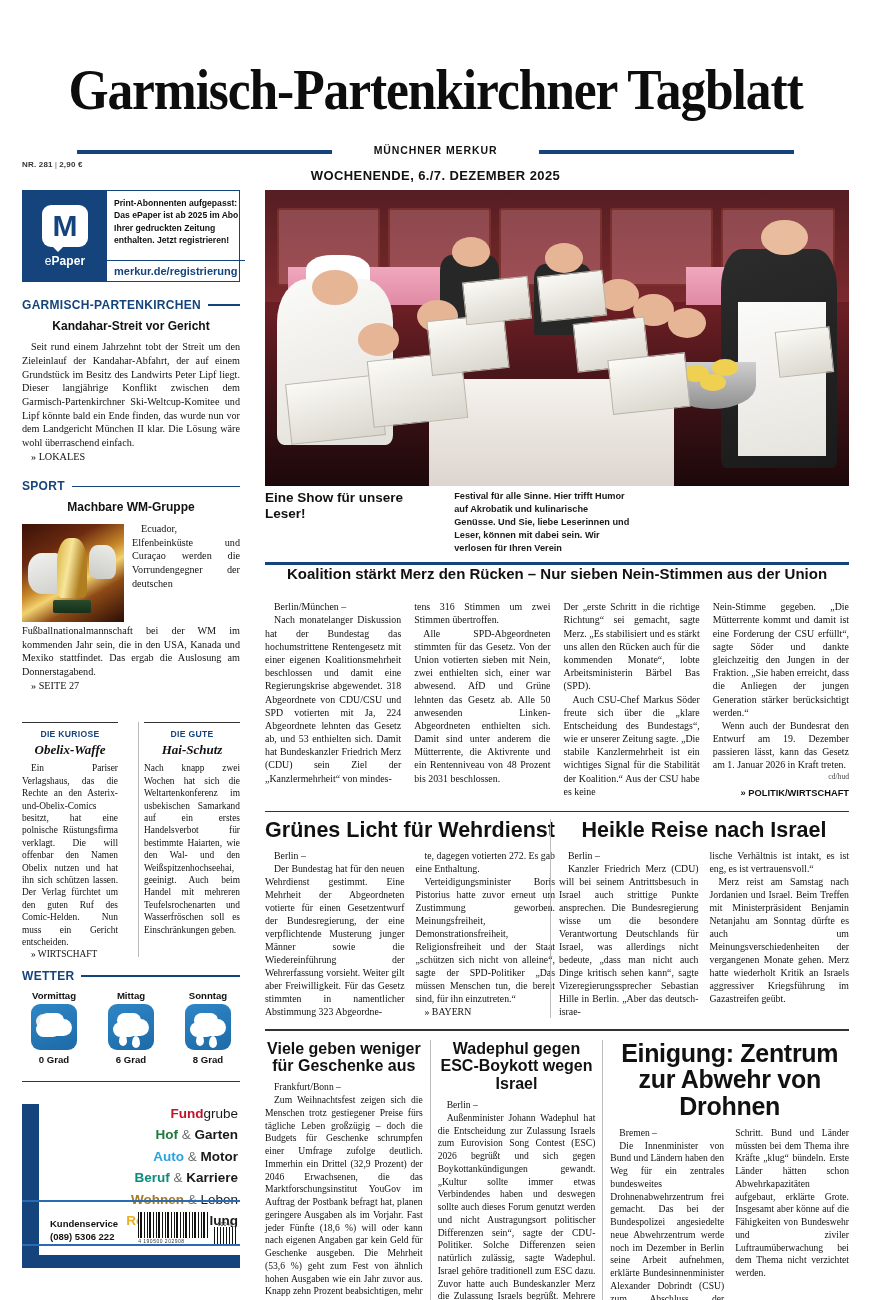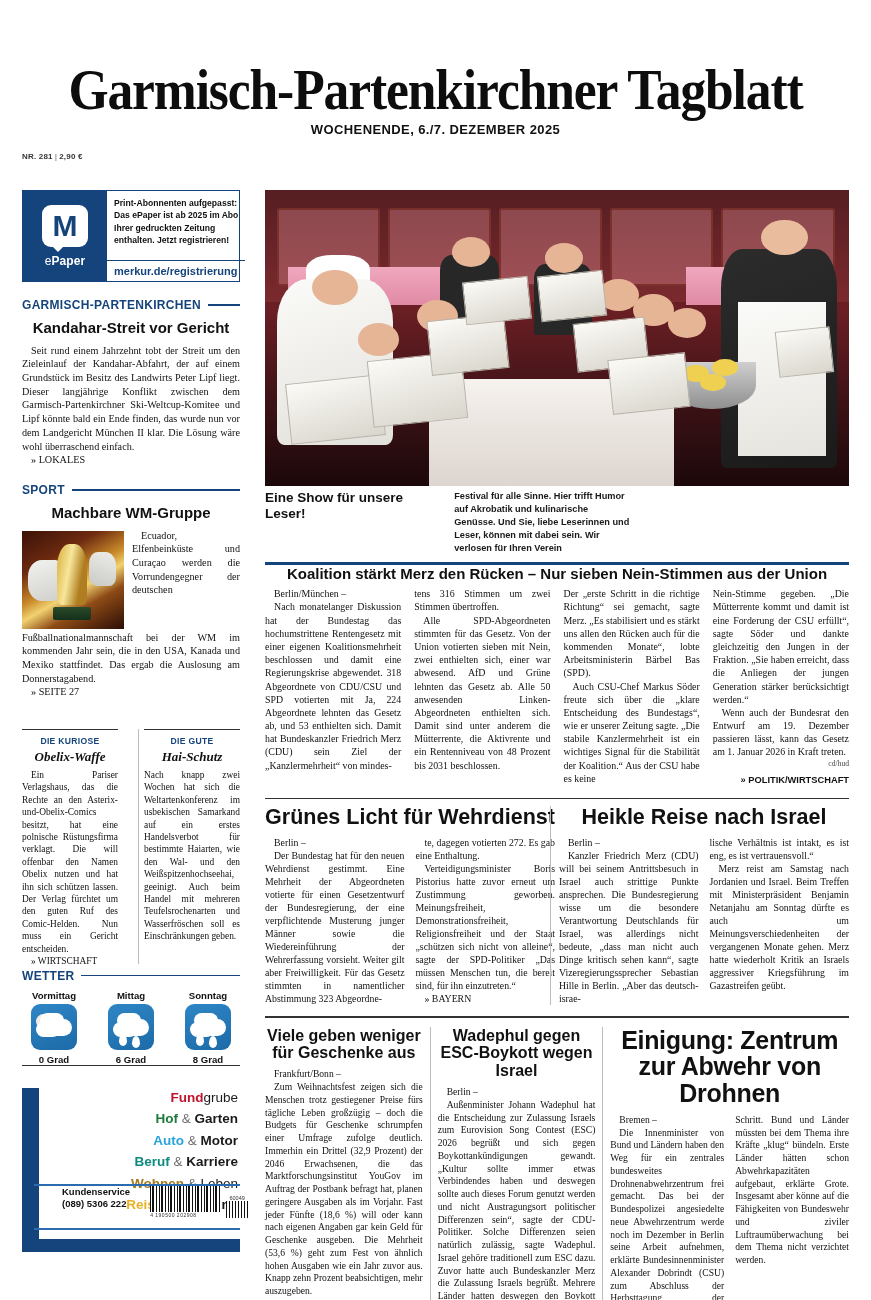--- a/index.html
+++ b/index.html
@@ -30,21 +30,21 @@
   .mh-rules .rr{left:517px;width:255px;}
   .mh-rules .mm{
     position:absolute;left:0;right:0;top:0;text-align:center;
     font-size:10.5px;font-weight:700;letter-spacing:.9px;color:#111;
   }
   .mh-date{
     text-align:center;font-size:13px;font-weight:700;letter-spacing:.4px;
     margin-top:4px;color:#111;
   }
   .mh-issue{
-    position:absolute;left:22px;top:152px;
+    position:absolute;left:22px;top:160px;
     font-size:8px;font-weight:700;letter-spacing:.2px;color:#333;
   }
   .mh-issue .sep{color:#999;padding:0 2px;}
 
   
   .cols{position:absolute;top:190px;left:22px;right:22px;bottom:10px;}
   .left-col{position:absolute;left:0;top:0;width:218px;}
   .right-col{position:absolute;left:243px;top:0;right:0;}
 
   
@@ -72,21 +72,21 @@
   .epaper .url{
     border-top:1px solid #15447c;padding:4px 7px;font-size:11px;font-weight:700;color:#15447c;
   }
 
   
   .kicker{display:flex;align-items:center;gap:7px;margin-top:16px;}
   .kicker .kt{font-size:12px;font-weight:700;color:#15447c;letter-spacing:.3px;white-space:nowrap;}
   .kicker .kline{flex:1;height:1.5px;background:#15447c;}
 
   .lead-head{
-    font-size:15px;font-weight:700;text-align:center;margin:8px 0 7px;line-height:1.12;color:#111;
+    font-size:12px;font-weight:700;text-align:center;margin:8px 0 7px;line-height:1.12;color:#111;
   }
   .just{
     text-align:justify;font-family:"Liberation Serif",serif;
     font-size:10.2px;line-height:1.34;color:#111;hyphens:auto;
   }
   .ref{font-family:"Liberation Sans",sans-serif;font-weight:700;font-size:9.3px;white-space:nowrap;}
 
   
   .sport-body{margin-top:6px;}
   .wmphoto{
@@ -120,21 +120,21 @@
     content:"";position:absolute;left:-6px;top:-1.5px;bottom:4px;width:1px;background:#bbb;
   }
   .bx .lbl{font-size:8.6px;font-weight:700;color:#15447c;text-align:center;letter-spacing:.3px;}
   .bx .ttl{
     font-family:"Liberation Serif",serif;font-style:italic;font-weight:700;
     font-size:13px;text-align:center;margin:3px 0 4px;
   }
   .bx .just{font-size:9.4px;line-height:1.32;}
 
   
-  .weather{margin-top:1px;border-bottom:1.5px solid #333;padding-bottom:0;}
+  .weather{margin-top:8px;border-bottom:1.5px solid #333;padding-bottom:16px;}
   .wrow{display:flex;justify-content:space-between;margin-top:7px;}
   .wcell{width:64px;text-align:center;}
   .wcell .wd{font-size:9.6px;font-weight:700;margin-bottom:3px;}
   .wicon{
     width:46px;height:46px;margin:0 auto;border-radius:9px;
     background:linear-gradient(160deg,#2f86c5,#1d6aa8);position:relative;overflow:hidden;
   }
   .wicon .sun{position:absolute;left:5px;top:10px;width:15px;height:15px;border-radius:50%;background:#f0ece6;}
   .wicon .c1{position:absolute;left:9px;top:9px;width:24px;height:15px;border-radius:9px;background:#fff;}
   .wicon .c2{position:absolute;left:15px;top:15px;width:26px;height:17px;border-radius:10px;background:#fff;}
@@ -155,23 +155,23 @@
   }
   .heute .circle .h1{font-size:15px;font-weight:700;letter-spacing:.3px;}
   .heute .circle .h2{font-size:15px;font-weight:400;}
   .heute .list{position:absolute;right:2px;top:8px;text-align:right;}
   .heute .list div{font-size:13.5px;font-weight:700;margin-bottom:6.5px;white-space:nowrap;}
   .heute .list .amp{color:#6b6b6b;font-weight:400;}
   .heute .list .k2{color:#1a1a1a;}
 
   
   .kservice{
-    position:absolute;left:12px;right:0;bottom:22px;
+    position:absolute;left:0;right:0;bottom:22px;
     border-top:2px solid #2b6cb0;border-bottom:2px solid #2b6cb0;
-    height:42px;display:flex;align-items:flex-start;
+    height:42px;display:flex;align-items:flex-end;
   }
   .kservice .ks{font-size:9.5px;font-weight:700;line-height:1.35;margin-left:28px;color:#111;}
   .kservice .bc{margin-left:20px;display:flex;align-items:flex-end;gap:4px;}
   .barcode{height:26px;width:72px;
     background:repeating-linear-gradient(90deg,#111 0 1px,#fff 1px 2px,#111 2px 4px,#fff 4px 6px,#111 6px 7px,#fff 7px 9px);}
   .barcode2{height:17px;width:22px;
     background:repeating-linear-gradient(90deg,#111 0 1px,#fff 1px 3px,#111 3px 4px,#fff 4px 6px);}
   .bcnum{font-size:5px;color:#333;letter-spacing:.5px;}
   .bcnum2{font-size:5.5px;color:#333;text-align:center;}
 
@@ -218,21 +218,21 @@
   .pcap .ch{font-size:13.5px;font-weight:700;line-height:1.15;margin-bottom:4px;}
   .pcap p{margin:0;font-size:9.2px;line-height:1.42;font-weight:600;color:#1a1a1a;}
   .pcap .credit{font-size:7.4px;color:#444;text-align:right;font-weight:400;margin-top:2px;}
   .hr-blue{height:3px;background:#15447c;margin-top:7px;}
 
   
   .mainhead{
     font-size:37px;font-weight:700;text-align:center;line-height:1.02;
     margin:11px 0 5px;letter-spacing:-.6px;color:#111;
   }
-  .subhead{font-size:15px;font-weight:700;text-align:center;margin-bottom:5px;color:#111;}
+  .subhead{font-size:15px;font-weight:700;text-align:center;margin-bottom:18px;color:#111;}
   .story4{display:flex;gap:13px;}
   .story4 .sc{flex:1;}
   .story4 .sc .just{font-size:9.9px;line-height:1.33;}
   .sig{font-family:"Liberation Serif",serif;font-size:7.6px;color:#444;text-align:right;}
   .refline{text-align:right;margin-top:1px;}
 
   .rule-blk{height:1.6px;background:#333;margin:11px 0 0;}
 
   
   .row2{display:flex;gap:4px;margin-top:7px;}
@@ -257,20 +257,25 @@
   .big-head{font-size:25px;font-weight:700;text-align:center;line-height:1.07;margin-bottom:7px;letter-spacing:-.3px;}
   .row3 .just{font-size:9.6px;line-height:1.33;}
 </style>
 </head>
 <body>
 
 <div class="page">
 
   <div class="masthead">
     <h1>Garmisch-Partenkirchner Tagblatt</h1>
+    <div class="mh-rules">
+      <div class="r rl"></div>
+      <div class="mm">MÜNCHNER MERKUR</div>
+      <div class="r rr"></div>
+    </div>
     <div class="mh-date">WOCHENENDE, 6./7. DEZEMBER 2025</div>
   </div>
   <div class="mh-issue">
     <span>NR. 281</span><span class="sep">|</span><span>2,90 €</span>
   </div>
 
   <div class="cols">
 
     <div class="left-col">
 

